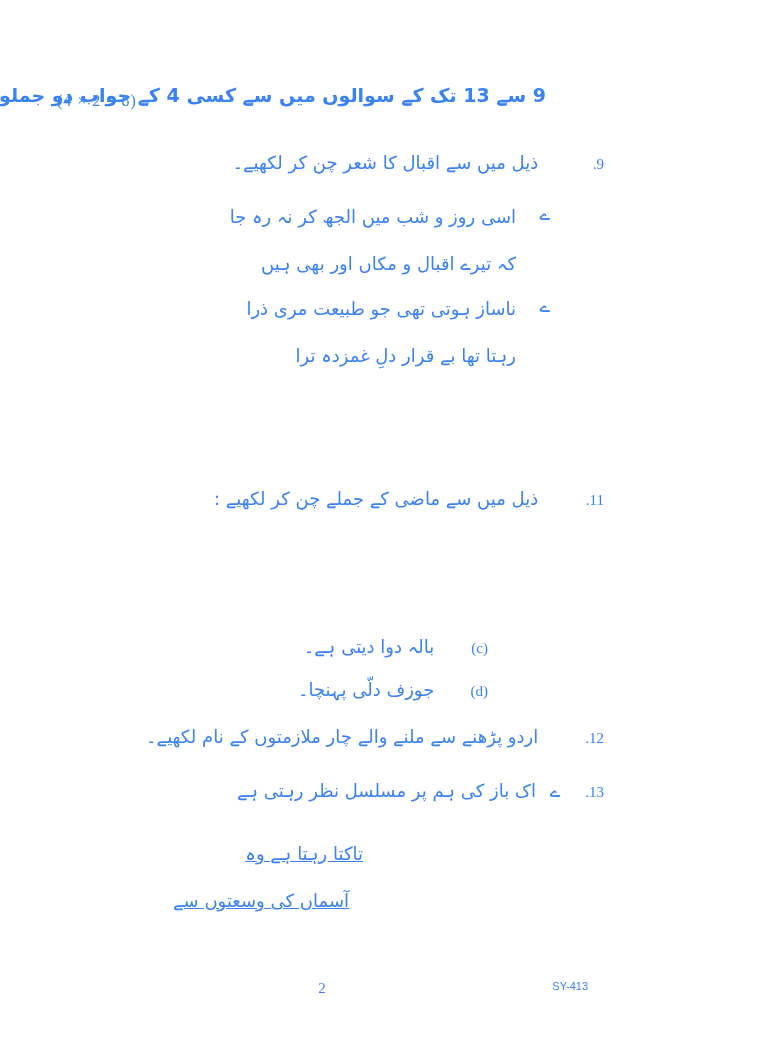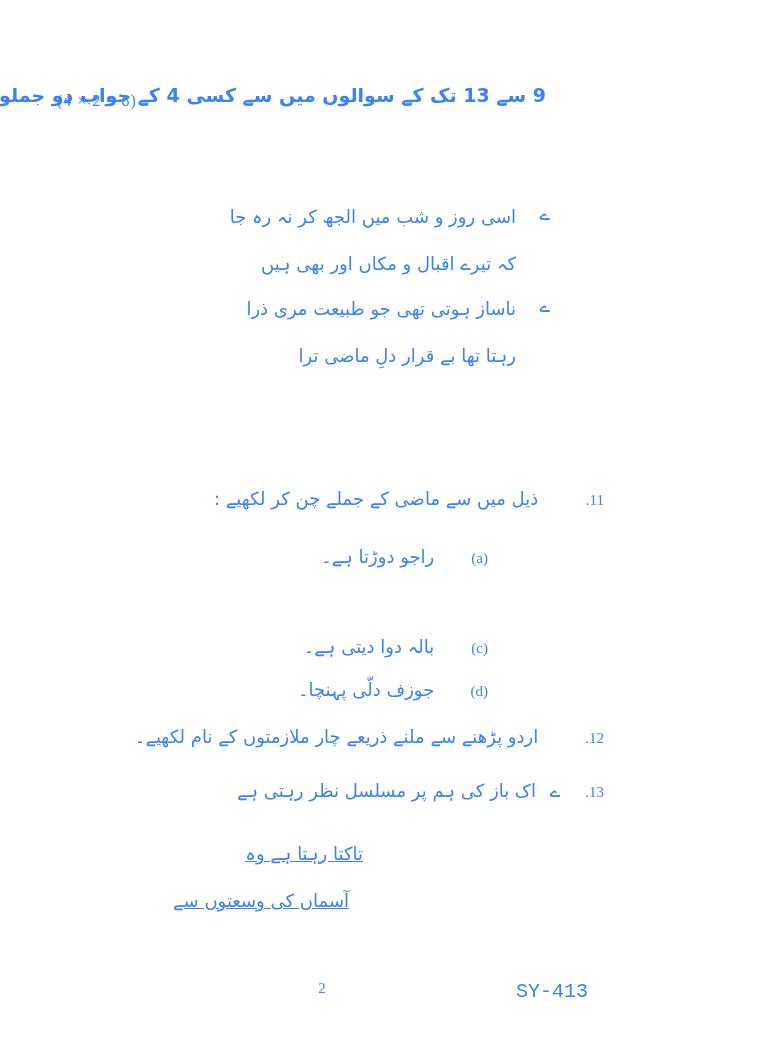--- a/index.html
+++ b/index.html
@@ -46,70 +46,70 @@
 
   .free { position: absolute; text-decoration: underline; }
 
   .page-num {
     position: absolute; top: 980px; left: 0; width: 100%;
     text-align: center;
     font-family: "Liberation Serif", serif; font-size: 15px;
   }
   .paper-code {
     position: absolute; top: 980px; right: 56px;
-    font-family: Liberation Mono, monospace; font-size: 20px;
+    font-family: Liberation Sans, sans-serif; font-size: 11px;
   }
 </style>
 </head>
 <body>
 
 <div class="page">
 
   <div class="marks">(4 × 2 = 8)</div>
   <div class="instruction urdu">9 سے 13 تک کے سوالوں میں سے کسی 4 کے جواب دو جملوں میں لکھیے۔</div>
 
+  <div class="qrow urdu" style="top:152px">
+    <span class="qnum">9.</span>
+    <span>ذیل میں سے اقبال کا شعر چن کر لکھیے۔</span>
+  </div>
 
   <div class="verse urdu" style="top:206px">
     <span class="hang-bullet">ے</span>
     <span>اسی روز و شب میں الجھ کر نہ رہ جا</span>
   </div>
   <div class="verse urdu" style="top:253px">
     <span>کہ تیرے اقبال و مکاں اور بھی ہیں</span>
   </div>
 
   <div class="verse urdu" style="top:298px">
     <span class="hang-bullet">ے</span>
     <span>ناساز ہوتی تھی جو طبیعت مری ذرا</span>
   </div>
   <div class="verse urdu" style="top:345px">
-    <span>رہتا تھا بے قرار دلِ ماضی ترا</span>
+    <span>رہتا تھا بے قرار دلِ غمزدہ ترا</span>
   </div>
 
 
   <div class="qrow urdu" style="top:488px">
     <span class="qnum">11.</span>
     <span>ذیل میں سے ماضی کے جملے چن کر لکھیے :</span>
   </div>
 
-  <div class="optrow urdu" style="top:546px">
-    <span class="optlabel">(a)</span>
-    <span>راجو دوڑتا ہے۔</span>
-  </div>
   <div class="optrow urdu" style="top:636px">
     <span class="optlabel">(c)</span>
     <span>بالہ دوا دیتی ہے۔</span>
   </div>
   <div class="optrow urdu" style="top:679px">
     <span class="optlabel">(d)</span>
     <span>جوزف دلّی پہنچا۔</span>
   </div>
 
   <div class="qrow urdu" style="top:726px">
     <span class="qnum">12.</span>
-    <span>اردو پڑھنے سے ملنے ذریعے چار ملازمتوں کے نام لکھیے۔</span>
+    <span>اردو پڑھنے سے ملنے والے چار ملازمتوں کے نام لکھیے۔</span>
   </div>
 
   <div class="qrow urdu" style="top:780px">
     <span class="qnum tight">13.</span>
     <span class="inline-bullet">ے</span>
     <span>اک باز کی ہم پر مسلسل نظر رہتی ہے</span>
   </div>
 
   <div class="free urdu" style="top:843px; right:281px">
     <span>تاکتا رہتا ہے وہ</span>

